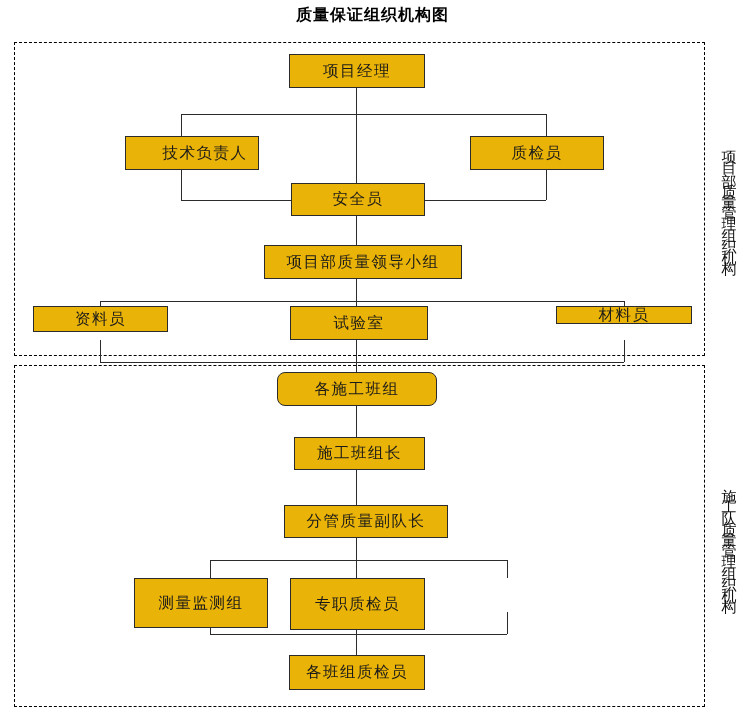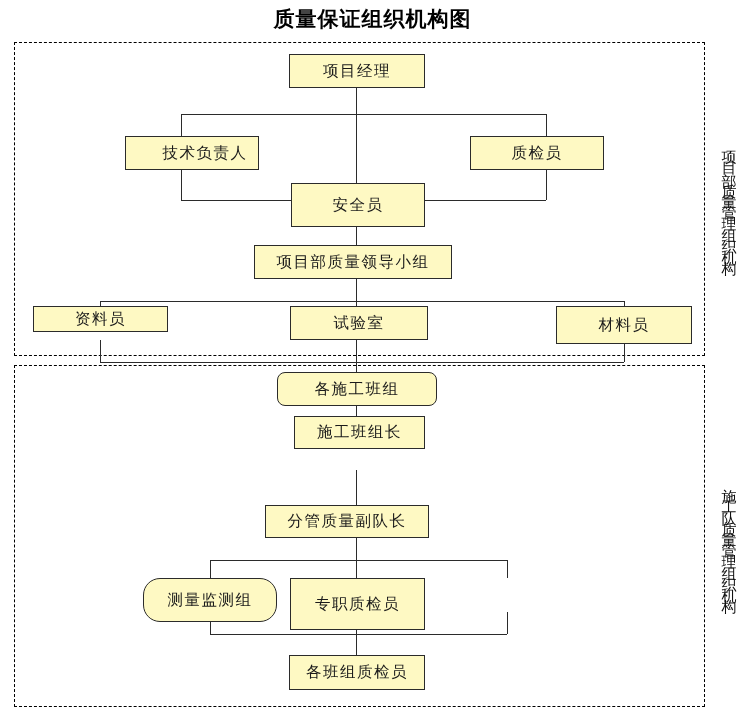--- a/index.html
+++ b/index.html
@@ -19,21 +19,21 @@
     left: 0; top: 0;
     width: 745px;
     height: 722px;
   }
   .title {
     position: absolute;
     left: 0;
     top: 5px;
     width: 745px;
     text-align: center;
-    font-size: 21px;
+    font-size: 16px;
     font-weight: bold;
     color: #000000;
     letter-spacing: 1px;
   }
   .dashed-region {
     position: absolute;
     border: 1.5px dashed #000000;
     box-sizing: border-box;
     background: transparent;
   }
@@ -46,21 +46,21 @@
   #region-team {
     left: 14px;
     top: 365px;
     width: 691px;
     height: 342px;
   }
   .node {
     position: absolute;
     box-sizing: border-box;
     border: 1px solid #2b2b2b;
-    background: #fef9c3;
+    background: #eab308;
     color: #1a1a1a;
     font-size: 15.5px;
     display: flex;
     align-items: center;
     justify-content: center;
     letter-spacing: 1.5px;
     white-space: nowrap;
     z-index: 3;
   }
   .connector {
@@ -150,36 +150,36 @@
   <div class="connector v-line" style="left:507px; top:612px; height:22px;"></div>
   <div class="connector h-line" style="left:210px; top:634px; width:297px;"></div>
   <div class="connector v-line" style="left:356px; top:612px; height:43px;"></div>
 
   <div class="node" style="left:289px; top:54px; width:136px; height:34px;">项目经理</div>
 
   <div class="node" style="left:125px; top:136px; width:134px; height:34px;padding-left:26px;">技术负责人</div>
 
   <div class="node" style="left:470px; top:136px; width:134px; height:34px;">质检员</div>
 
-  <div class="node" style="left:291px; top:183px; width:134px; height:44px;">安全员</div>
+  <div class="node" style="left:291px; top:183px; width:134px; height:33px;">安全员</div>
 
-  <div class="node" style="left:254px; top:245px; width:198px; height:34px;">项目部质量领导小组</div>
+  <div class="node" style="left:264px; top:245px; width:198px; height:34px;">项目部质量领导小组</div>
 
   <div class="node" style="left:33px; top:306px; width:135px; height:26px;">资料员</div>
 
   <div class="node" style="left:290px; top:306px; width:138px; height:34px;">试验室</div>
 
-  <div class="node" style="left:556px; top:306px; width:136px; height:38px;">材料员</div>
+  <div class="node" style="left:556px; top:306px; width:136px; height:18px;">材料员</div>
 
   <div class="node" style="left:277px; top:372px; width:160px; height:34px;border-radius:8px;">各施工班组</div>
 
-  <div class="node" style="left:294px; top:416px; width:131px; height:33px;">施工班组长</div>
+  <div class="node" style="left:294px; top:437px; width:131px; height:33px;">施工班组长</div>
 
-  <div class="node" style="left:265px; top:505px; width:164px; height:33px;">分管质量副队长</div>
+  <div class="node" style="left:284px; top:505px; width:164px; height:33px;">分管质量副队长</div>
 
-  <div class="node" style="left:143px; top:578px; width:134px; height:44px;border-radius:17px;">测量监测组</div>
+  <div class="node" style="left:134px; top:578px; width:134px; height:50px;">测量监测组</div>
 
   <div class="node" style="left:290px; top:578px; width:135px; height:52px;">专职质检员</div>
 
 
   <div class="node" style="left:289px; top:655px; width:136px; height:35px;">各班组质检员</div>
 
 </div>
 
 </body></html>

